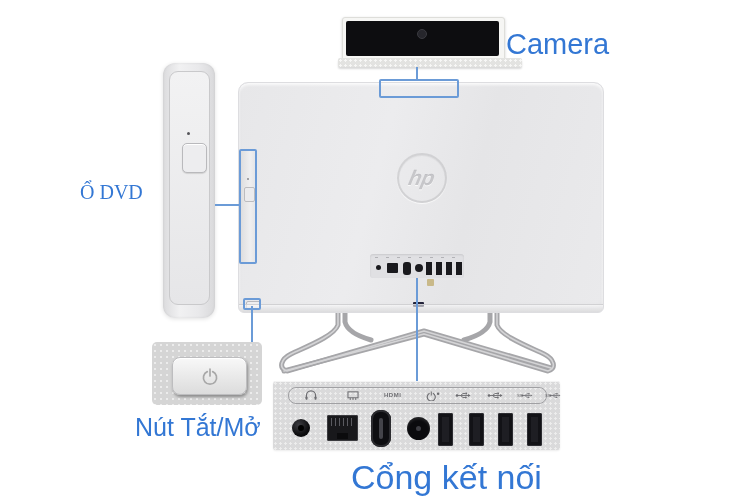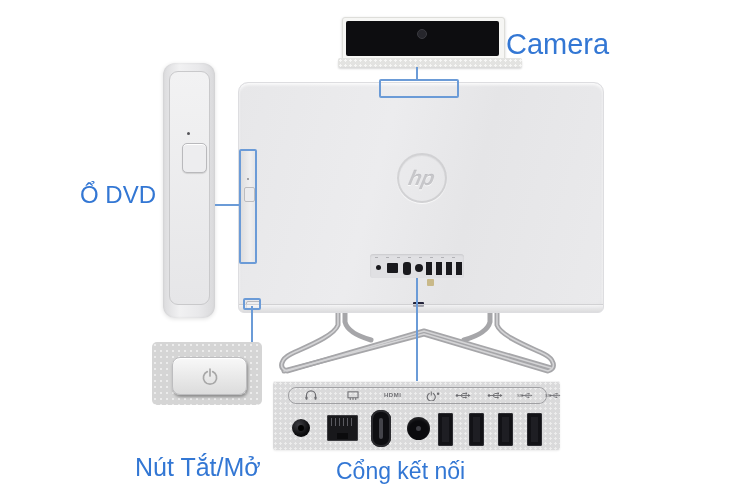--- a/index.html
+++ b/index.html
@@ -238,17 +238,17 @@
   <div class="abs co-rect" style="left:379px;top:79px;width:76px;height:15px;"></div>
   <div class="abs co-rect" style="left:239px;top:149px;width:14px;height:111px;"></div>
   <div class="abs co-rect" style="left:243px;top:298px;width:14px;height:8px;"></div>
 
   <div class="abs co-line" style="left:416px;top:67px;width:2px;height:12px;"></div>
   <div class="abs co-line" style="left:215px;top:204px;width:24px;height:2px;"></div>
   <div class="abs co-line" style="left:251px;top:306px;width:2px;height:36px;"></div>
   <div class="abs co-line" style="left:416px;top:278px;width:2px;height:103px;"></div>
 
   <div class="abs co-label" style="left:506px;top:28px;font-size:29px;">Camera</div>
-  <div class="abs co-label" style="left:80px;top:181px;font-size:24px;">Ổ DVD</div>
-  <div class="abs co-label" style="left:135px;top:413px;font-size:25px;margin-top:40px;">Nút Tắt/Mở</div>
-  <div class="abs co-label" style="left:336px;top:458px;font-size:23px;">Cổng kết nối</div>
+  <div class="abs co-label" style="left:80px;top:181px;font-size:20px;font-family:Liberation Serif, serif;">Ổ DVD</div>
+  <div class="abs co-label" style="left:135px;top:413px;font-size:25px;">Nút Tắt/Mở</div>
+  <div class="abs co-label" style="left:351px;top:458px;font-size:34px;">Cổng kết nối</div>
 
 </div>
 
 </body></html>

